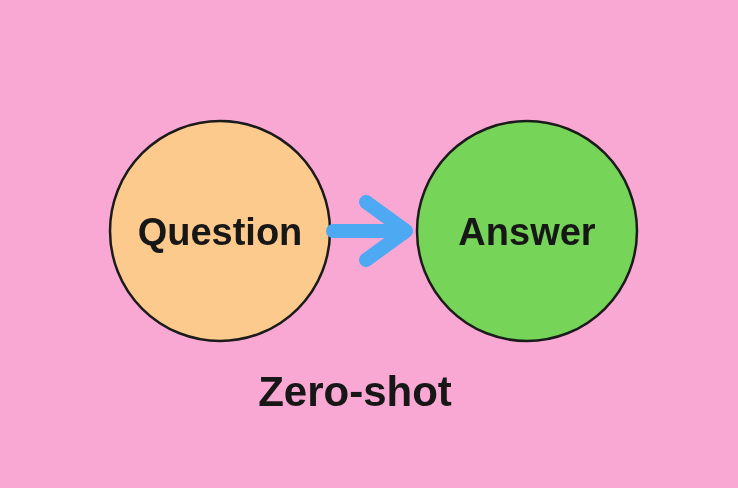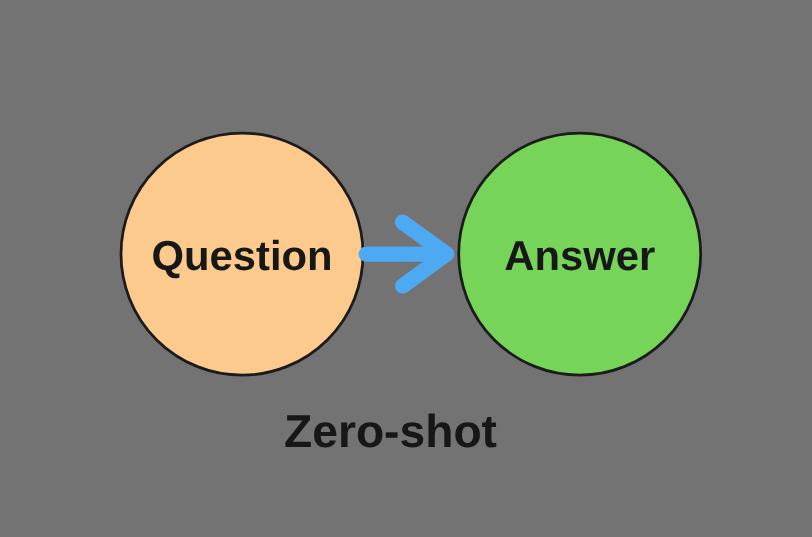--- a/index.html
+++ b/index.html
@@ -28,21 +28,21 @@
   }
   .caption-label {
     font-family: "Liberation Sans", "DejaVu Sans", sans-serif;
     font-weight: bold;
     font-size: 42px;
   }
 </style>
 </head>
 <body>
 
-<div class="canvas" style="background: #737373;">
+<div class="canvas" style="background: #f9a8d4;">
   <svg class="diagram" viewBox="0 0 738 488">
 
     <g>
       <circle cx="220" cy="231" r="110" stroke-width="2.5" stroke="#1B1B1B" fill="#FBCA8C"></circle>
       <text x="220" y="245" text-anchor="middle" class="node-label" fill="#171717">Question</text>
     </g>
 
     <g fill="none" stroke-linecap="round" stroke-linejoin="round">
       <path d="M333 231 L395 231" stroke-width="14" stroke="#4DA9F1"></path>
       <path d="M366 202 L406 231 L366 260" stroke-width="14" stroke="#4DA9F1"></path>

